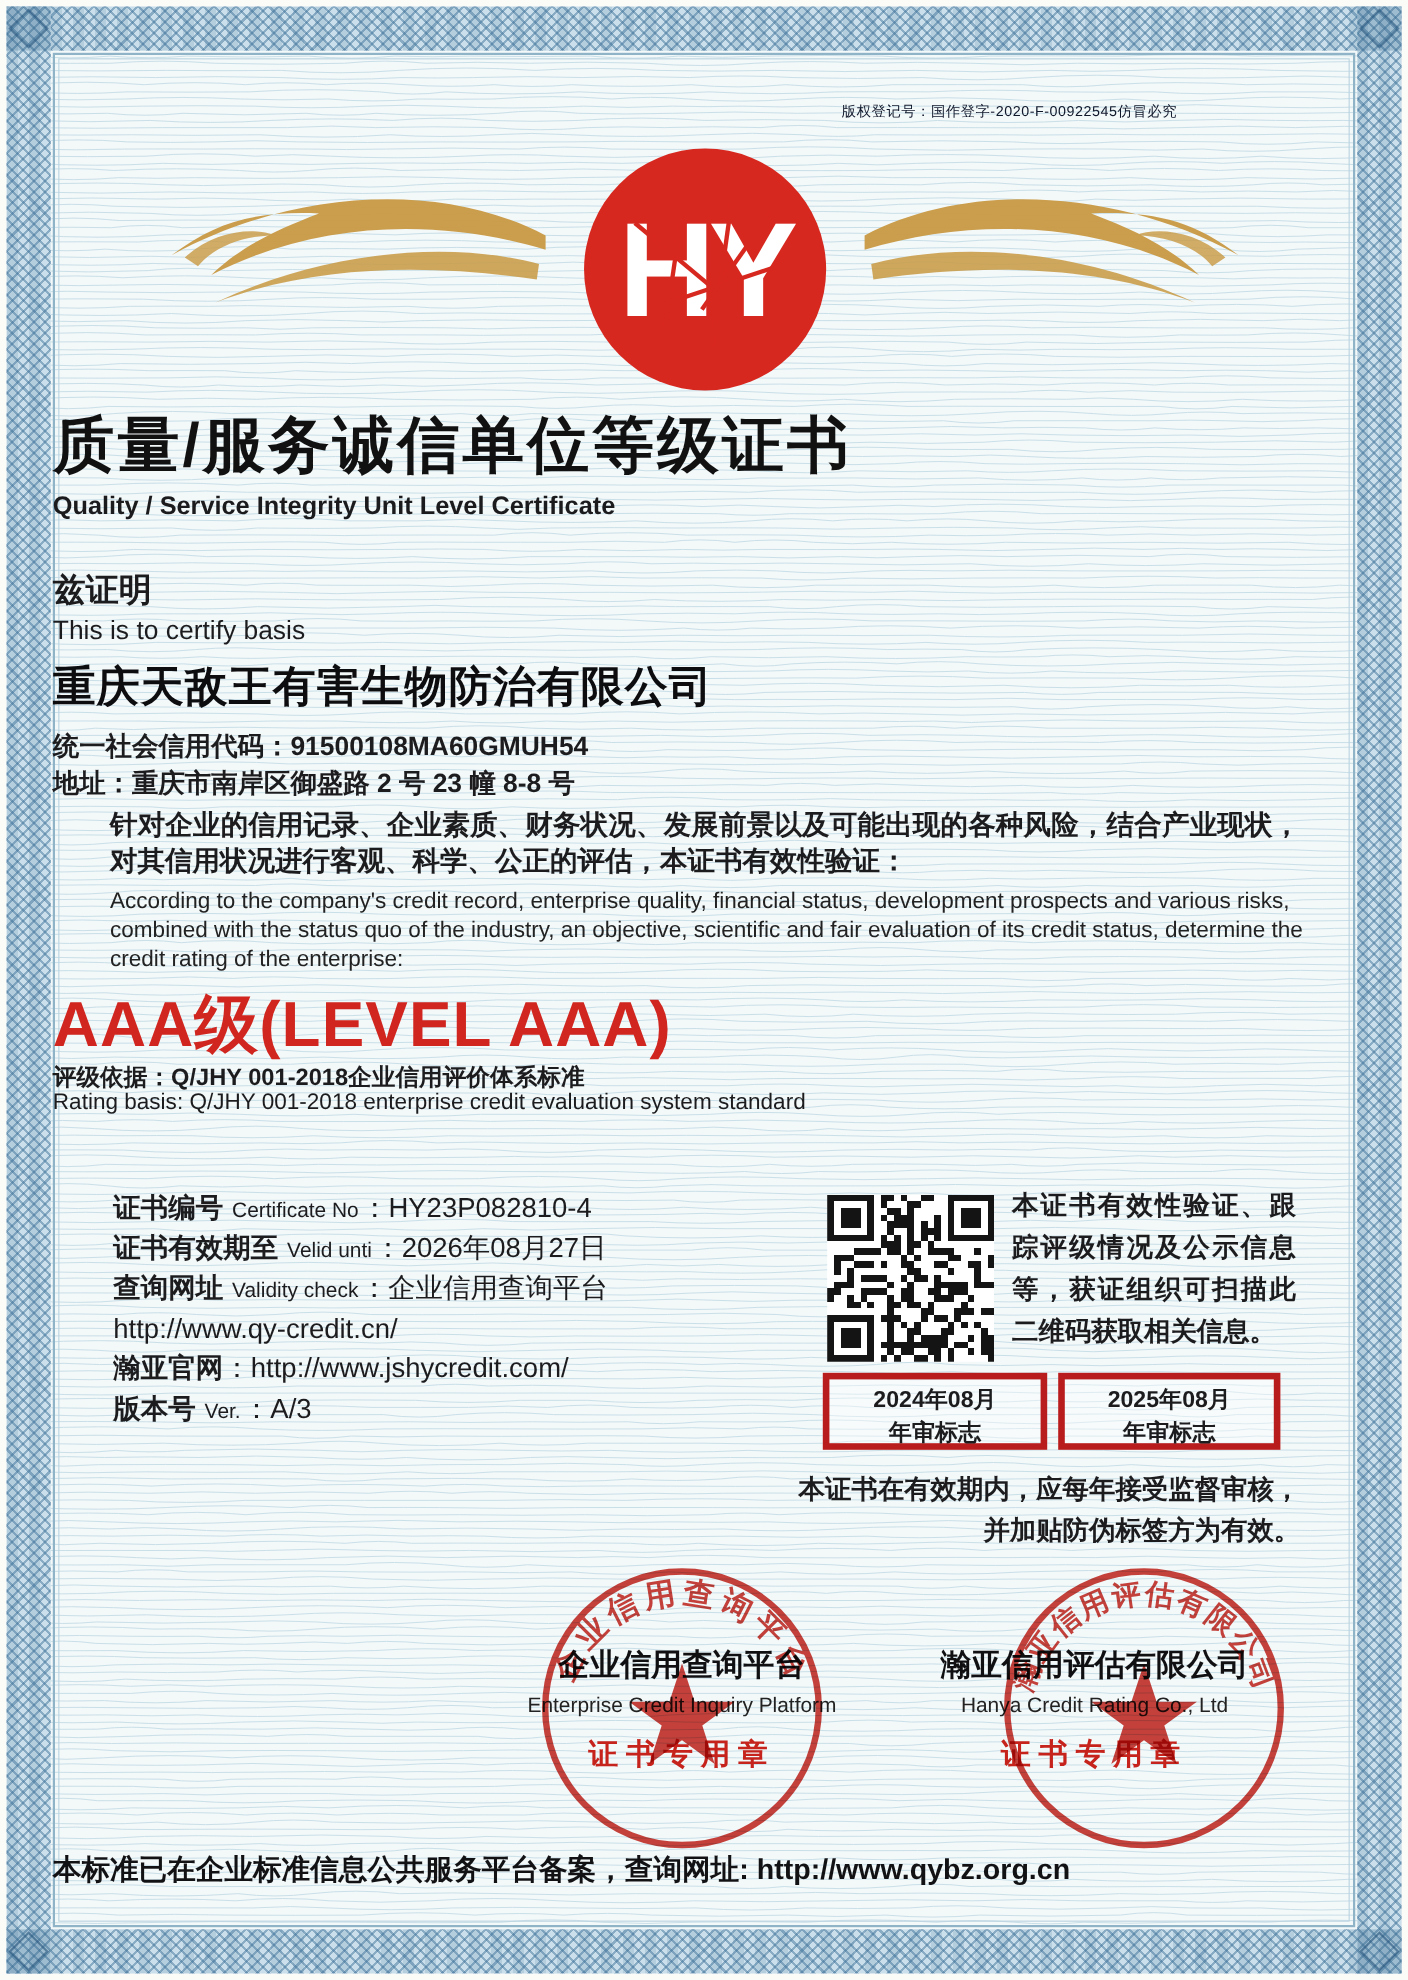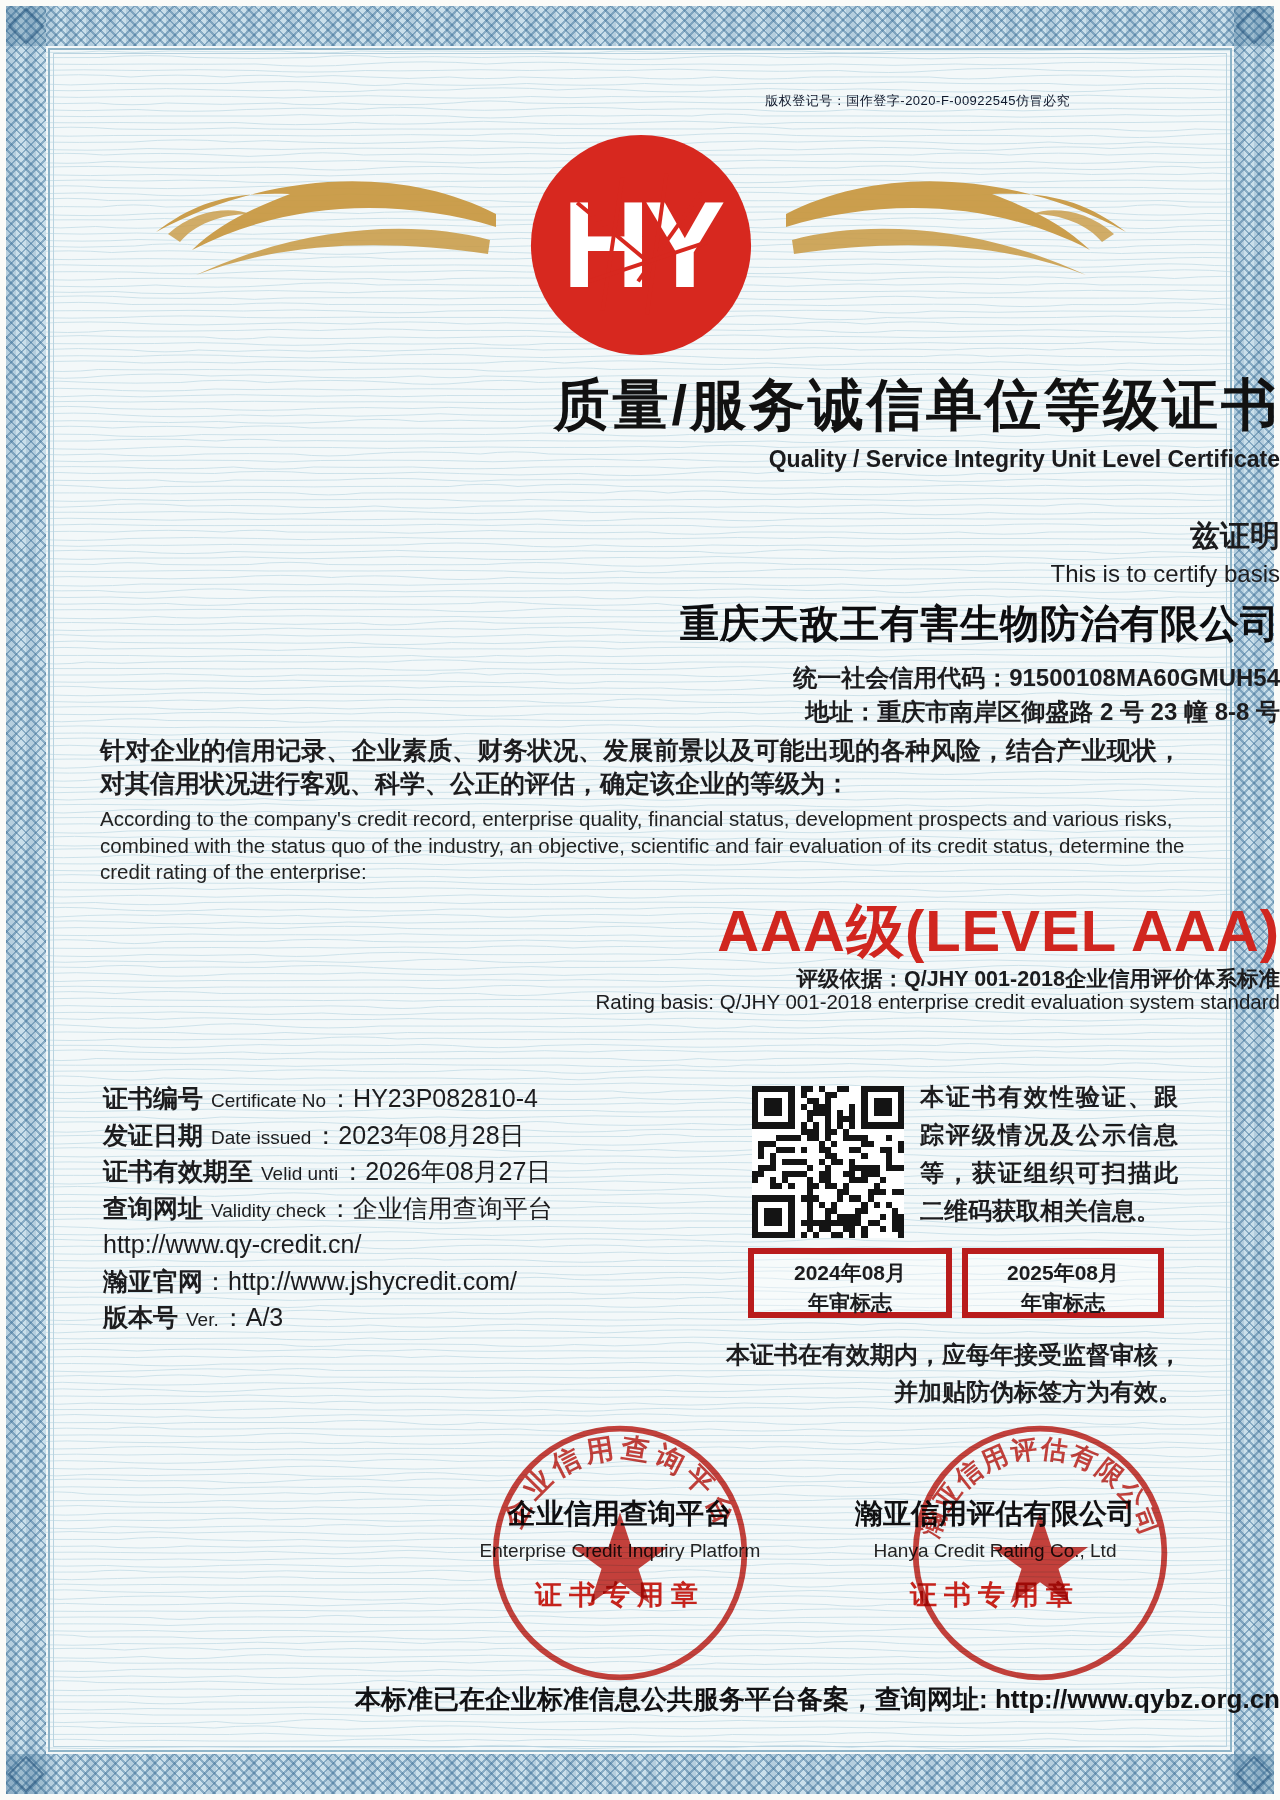--- a/index.html
+++ b/index.html
@@ -19,21 +19,21 @@
   .band-right  { top:6px; bottom:6px; right:6px;  width:40px; }
   .corner { position:absolute; width:40px; height:40px; background:rgba(44,96,138,.28); }
   .corner::after { content:""; position:absolute; inset:7px; border:2px solid rgba(36,84,124,.6); transform:rotate(45deg); }
   .c-tl{top:6px;left:6px;} .c-tr{top:6px;right:6px;} .c-bl{bottom:6px;left:6px;} .c-br{bottom:6px;right:6px;}
   .inner-frame  { position:absolute; inset:48px; border:2px solid #8fb4c8; pointer-events:none; }
   .inner-frame2 { position:absolute; inset:53px; border:1px solid #b9d3e0; pointer-events:none; }
 
   .bgwaves { position:absolute; left:46px; top:46px; width:1188px; height:1708px; background:#f3f8f9; }
 
   .abs { position:absolute; }
-  .ctr { left:0; width:1280px; text-align:right; }
+  .ctr { left:0; width:1280px; text-align:left;padding-left:48px; }
 
   .copyright { top:92px; right:210px; font-size:13px; color:#0f172a; letter-spacing:.5px; }
 
   .logo { left:528px; top:132px; width:226px; height:226px; }
   .flourish { top:172px; width:364px; height:118px; opacity:.95; }
   .fl-left { left:138px; } .fl-right { left:780px; transform:scaleX(-1); }
 
   .title-cn { top:368px; font-size:56px; font-weight:700; letter-spacing:3px; color:#111; }
   .title-en { top:446px; font-size:23px; font-weight:600; color:#1b1b1d; }
   .certify-cn { top:516px; font-size:30px; font-weight:600; }
@@ -389,32 +389,29 @@
 
   <div class="abs ctr title-cn">质量/服务诚信单位等级证书</div>
   <div class="abs ctr title-en">Quality / Service Integrity Unit Level Certificate</div>
   <div class="abs ctr certify-cn">兹证明</div>
   <div class="abs ctr certify-en">This is to certify basis</div>
 
   <div class="abs ctr company">重庆天敌王有害生物防治有限公司</div>
   <div class="abs ctr credit-code">统一社会信用代码：91500108MA60GMUH54</div>
   <div class="abs ctr address">地址：重庆市南岸区御盛路 2 号 23 幢 8-8 号</div>
 
-  <div class="abs para-cn">针对企业的信用记录、企业素质、财务状况、发展前景以及可能出现的各种风险，结合产业现状，对其信用状况进行客观、科学、公正的评估，确定该企业的等级为：</div>
+  <div class="abs para-cn">针对企业的信用记录、企业素质、财务状况、发展前景以及可能出现的各种风险，结合产业现状，对其信用状况进行客观、科学、公正的评估，本证书有效性验证：</div>
   <div class="abs para-en">According to the company's credit record, enterprise quality, financial status, development prospects and various risks, combined with the status quo of the industry, an objective, scientific and fair evaluation of its credit status, determine the credit rating of the enterprise:</div>
   <div class="abs ctr level" style="color:#d0261f">AAA级(LEVEL AAA)</div>
   <div class="abs ctr basis-cn">评级依据：Q/JHY 001-2018企业信用评价体系标准</div>
   <div class="abs ctr basis-en">Rating basis: Q/JHY 001-2018 enterprise credit evaluation system standard</div>
 
   <div class="abs details">
     <div class="d-row">
       <span class="d-cn">证书编号</span><span class="d-en">Certificate No</span><span class="d-sep">：</span><span class="d-val">HY23P082810-4</span>
-    </div>
-    <div class="d-row">
-      <span class="d-cn">发证日期</span><span class="d-en">Date issued</span><span class="d-sep">：</span><span class="d-val">2023年08月28日</span>
     </div>
     <div class="d-row">
       <span class="d-cn">证书有效期至</span><span class="d-en">Velid unti</span><span class="d-sep">：</span><span class="d-val">2026年08月27日</span>
     </div>
     <div class="d-row">
       <span class="d-cn">查询网址</span><span class="d-en">Validity check</span><span class="d-sep">：</span><span class="d-val">企业信用查询平台</span>
     </div>
     <div class="d-row">
       <span class="d-val">http://www.qy-credit.cn/</span>
     </div>

